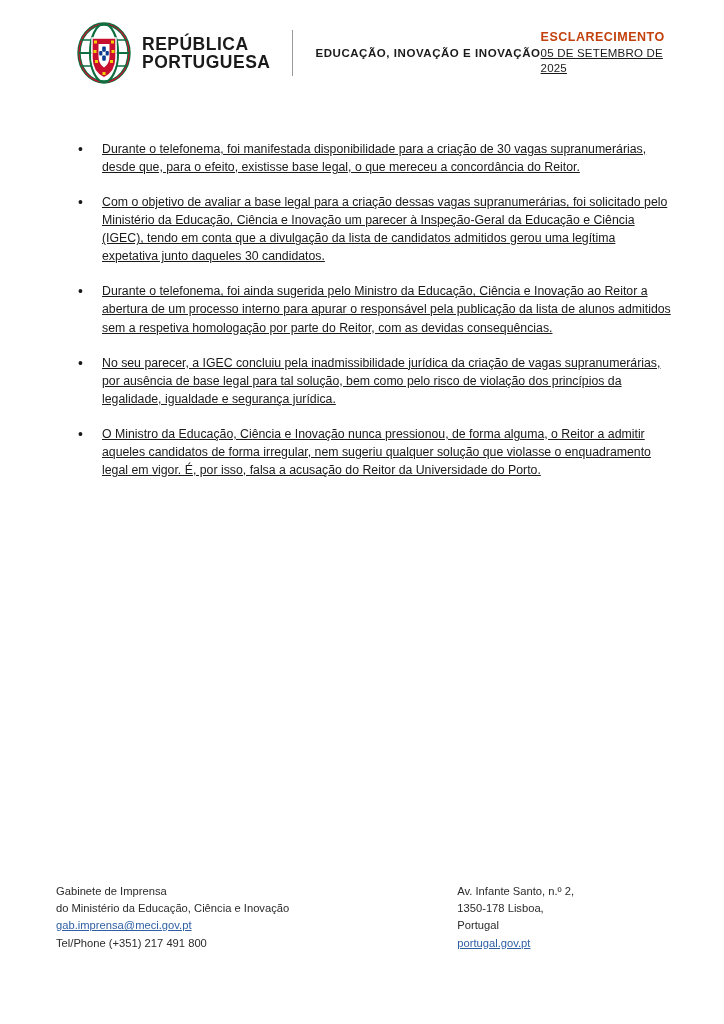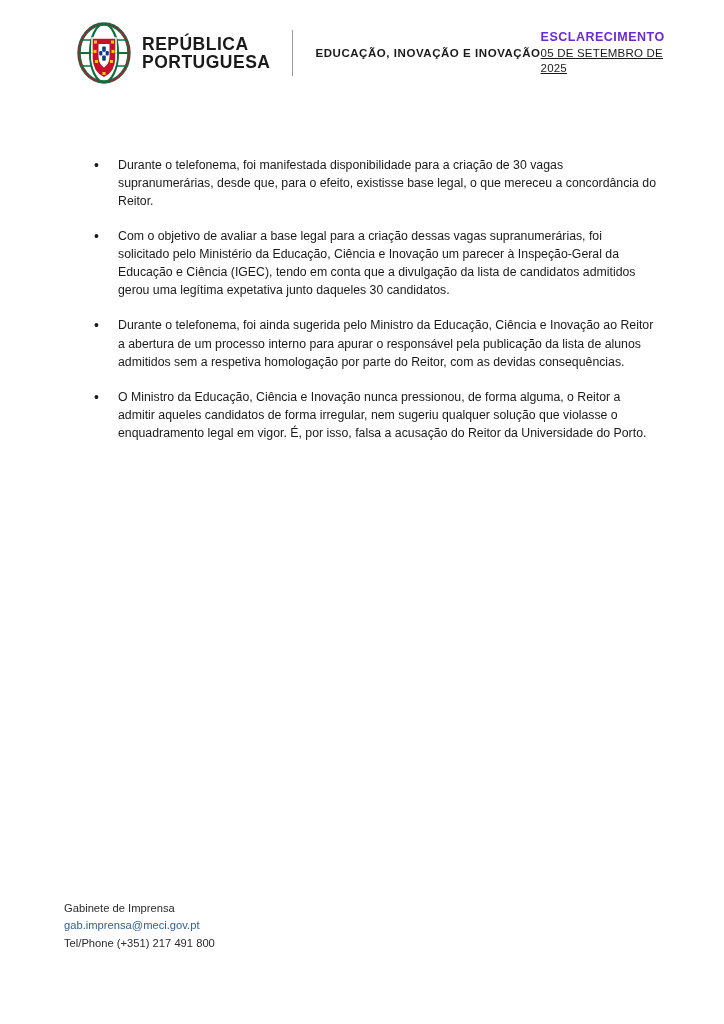--- a/index.html
+++ b/index.html
@@ -68,40 +68,41 @@
   .header-right {
     margin-left: auto;
     margin-right: 56px;
     text-align: left;
     line-height: 1.35;
   }
   .header-right .title {
     font-size: 12.5px;
     font-weight: bold;
     letter-spacing: 0.5px;
-    color: #6d28d9;
+    color: #c2410c;
   }
   .header-right .date {
     font-size: 11.5px;
     letter-spacing: 0.2px;
     color: #1a1a1a;
     text-decoration: underline;
   }
 
   
   .content {
     position: absolute;
     top: 140px;
     left: 72px;
     width: 600px;
   }
   ul.bullets {
     list-style: none;
-    margin: 16px;
+    margin: 0;
     padding: 0;
+    text-decoration: underline;
   }
   ul.bullets li {
     position: relative;
     padding-left: 30px;
     margin-bottom: 17px;
     font-size: 12.3px;
     line-height: 1.47;
     color: #1a1a1a;
     text-align: left;
   }
@@ -115,37 +116,37 @@
     color: #1a1a1a;
   }
 
   
   .footer {
     position: absolute;
     bottom: 72px;
     left: 0;
     width: 585px;
     display: flex;
-    padding-left: 8px;
   }
   .footer-left {
     margin-left: 56px;
     width: 400px;
     font-size: 11.2px;
     line-height: 1.55;
     color: #2b2b2b;
   }
   .footer-right {
     margin-left: 12px;
     font-size: 11.2px;
     line-height: 1.55;
     color: #2b2b2b;
   }
   .footer a, .link {
     color: #2e5fa3;
+    text-decoration: underline;
     cursor: pointer;
   }
 </style>
 </head>
 <body>
 
 <div class="doc-header">
 
   <div class="crest">
     <svg width="56" height="62" viewBox="0 0 56 62" xmlns="http://www.w3.org/2000/svg">
@@ -193,23 +194,30 @@
     <div class="title">ESCLARECIMENTO</div>
     <div class="date">05 DE SETEMBRO DE 2025</div>
   </div>
 </div>
 
 <div class="content">
   <ul class="bullets">
     <li>Durante o telefonema, foi manifestada disponibilidade para a criação de 30 vagas supranumerárias, desde que, para o efeito, existisse base legal, o que mereceu a concordância do Reitor.</li>
     <li>Com o objetivo de avaliar a base legal para a criação dessas vagas supranumerárias, foi solicitado pelo Ministério da Educação, Ciência e Inovação um parecer à Inspeção-Geral da Educação e Ciência (IGEC), tendo em conta que a divulgação da lista de candidatos admitidos gerou uma legítima expetativa junto daqueles 30 candidatos.</li>
     <li>Durante o telefonema, foi ainda sugerida pelo Ministro da Educação, Ciência e Inovação ao Reitor a abertura de um processo interno para apurar o responsável pela publicação da lista de alunos admitidos sem a respetiva homologação por parte do Reitor, com as devidas consequências.</li>
+    <li>No seu parecer, a IGEC concluiu pela inadmissibilidade jurídica da criação de vagas supranumerárias, por ausência de base legal para tal solução, bem como pelo risco de violação dos princípios da legalidade, igualdade e segurança jurídica.</li>
     <li>O Ministro da Educação, Ciência e Inovação nunca pressionou, de forma alguma, o Reitor a admitir aqueles candidatos de forma irregular, nem sugeriu qualquer solução que violasse o enquadramento legal em vigor. É, por isso, falsa a acusação do Reitor da Universidade do Porto.</li>
   </ul>
 </div>
 
 <div class="footer">
   <div class="footer-left">
     <div>Gabinete de Imprensa</div>
+    <div>do Ministério da Educação, Ciência e Inovação</div>
     <div class="link">gab.imprensa@meci.gov.pt</div>
     <div>Tel/Phone (+351) 217 491 800</div>
   </div>
+  <div class="footer-right">
+    <div>Av. Infante Santo, n.º 2,</div>
+    <div>1350-178 Lisboa, Portugal</div>
+    <div class="link">portugal.gov.pt</div>
+  </div>
 </div>
 
 </body></html>

